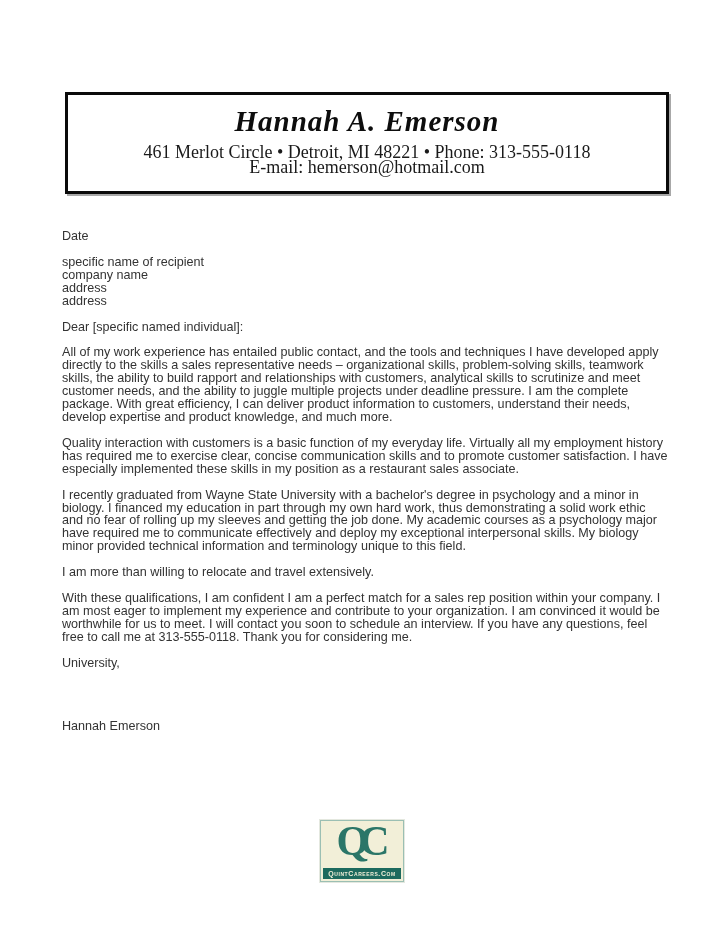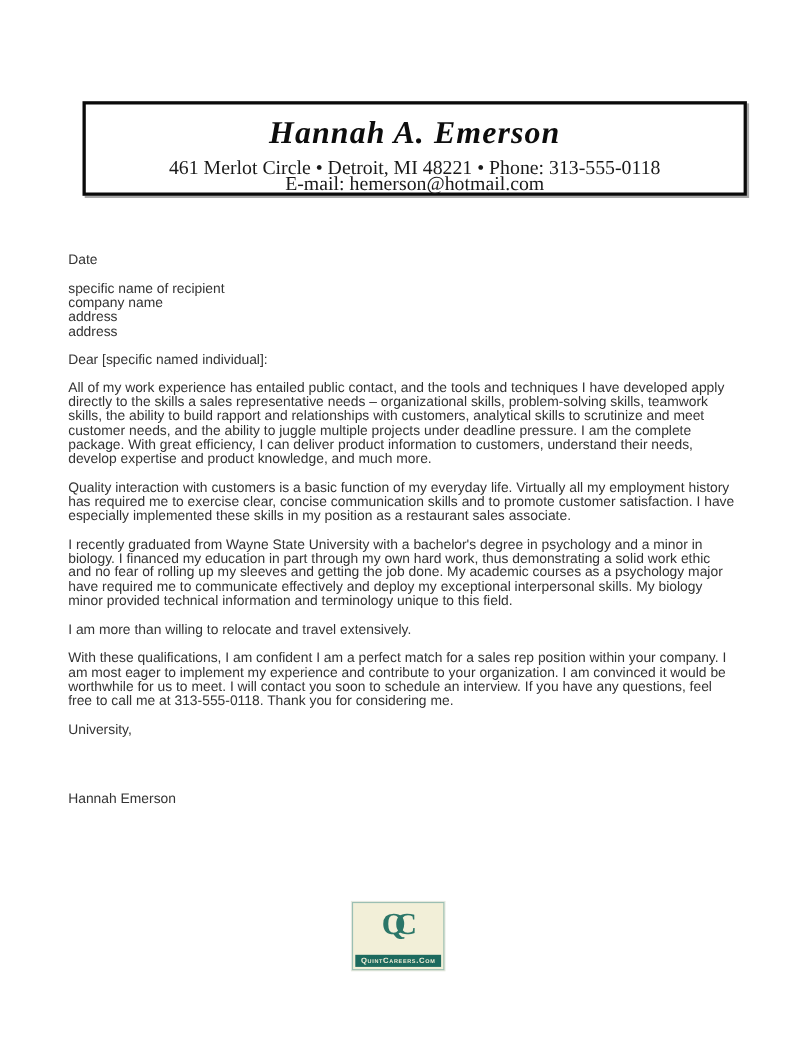--- a/index.html
+++ b/index.html
@@ -7,28 +7,28 @@
     width: 728px; height: 943px;
     background: #ffffff;
     font-family: "Liberation Sans", sans-serif;
     position: relative;
     overflow: hidden;
   }
 
   
   .letterhead {
     position: absolute;
-    left: 75px; top: 92px;
+    left: 65px; top: 92px;
     width: 604px;
     box-sizing: border-box;
     border: 3px solid #0a0a0a;
     box-shadow: 2px 2px 0 #a8a8a8;
     background: #ffffff;
     text-align: center;
-    padding: 10px 6px 0 6px;
+    padding: 10px 6px 16px 6px;
   }
   .letterhead-name {
     font-family: "Liberation Serif", serif;
     font-weight: bold;
     font-style: italic;
     font-size: 29px;
     line-height: 32px;
     color: #0d0d0d;
     letter-spacing: 1px;
   }
@@ -64,21 +64,21 @@
     background: #f2efd8;
     border: 1px solid #9bbfb3;
     box-shadow: 0 0 0 1px #e4e8df;
   }
   .logo-monogram {
     position: absolute;
     top: -4px; left: 0; right: 0;
     text-align: center;
     font-family: "Liberation Serif", serif;
     font-weight: bold;
-    font-size: 28px;
+    font-size: 42px;
     line-height: 48px;
     color: #2b7668;
     letter-spacing: -10px;
     text-indent: -8px;
   }
   .logo-band {
     position: absolute;
     left: 2px; right: 2px; bottom: 2px;
     height: 11px;
     background: #1d6a5e;

